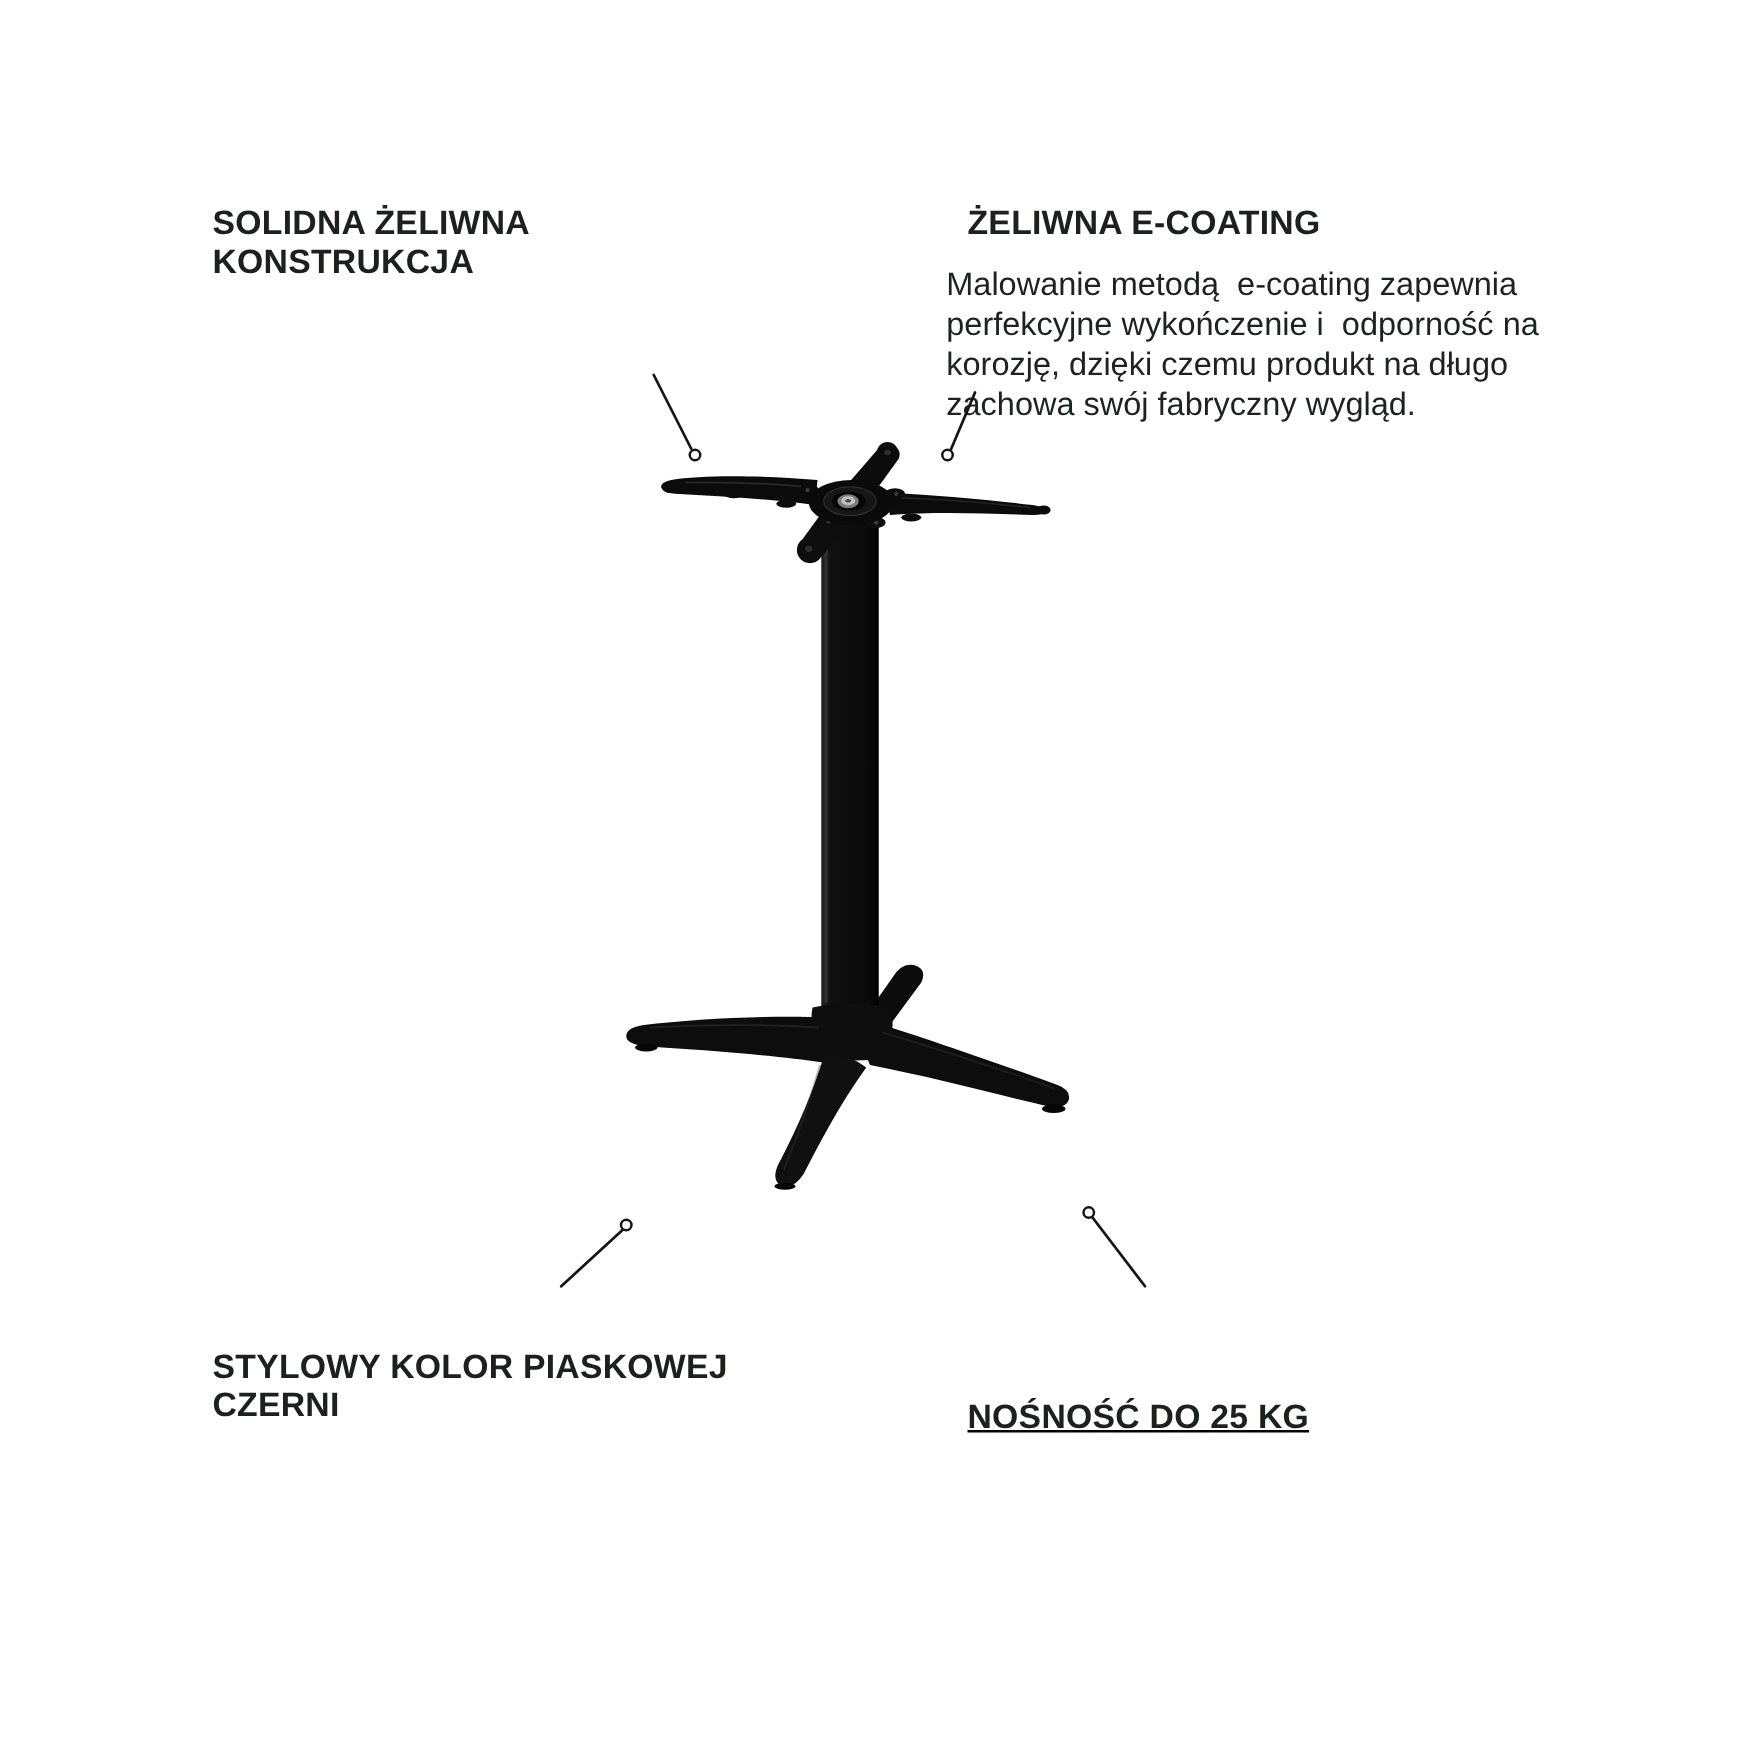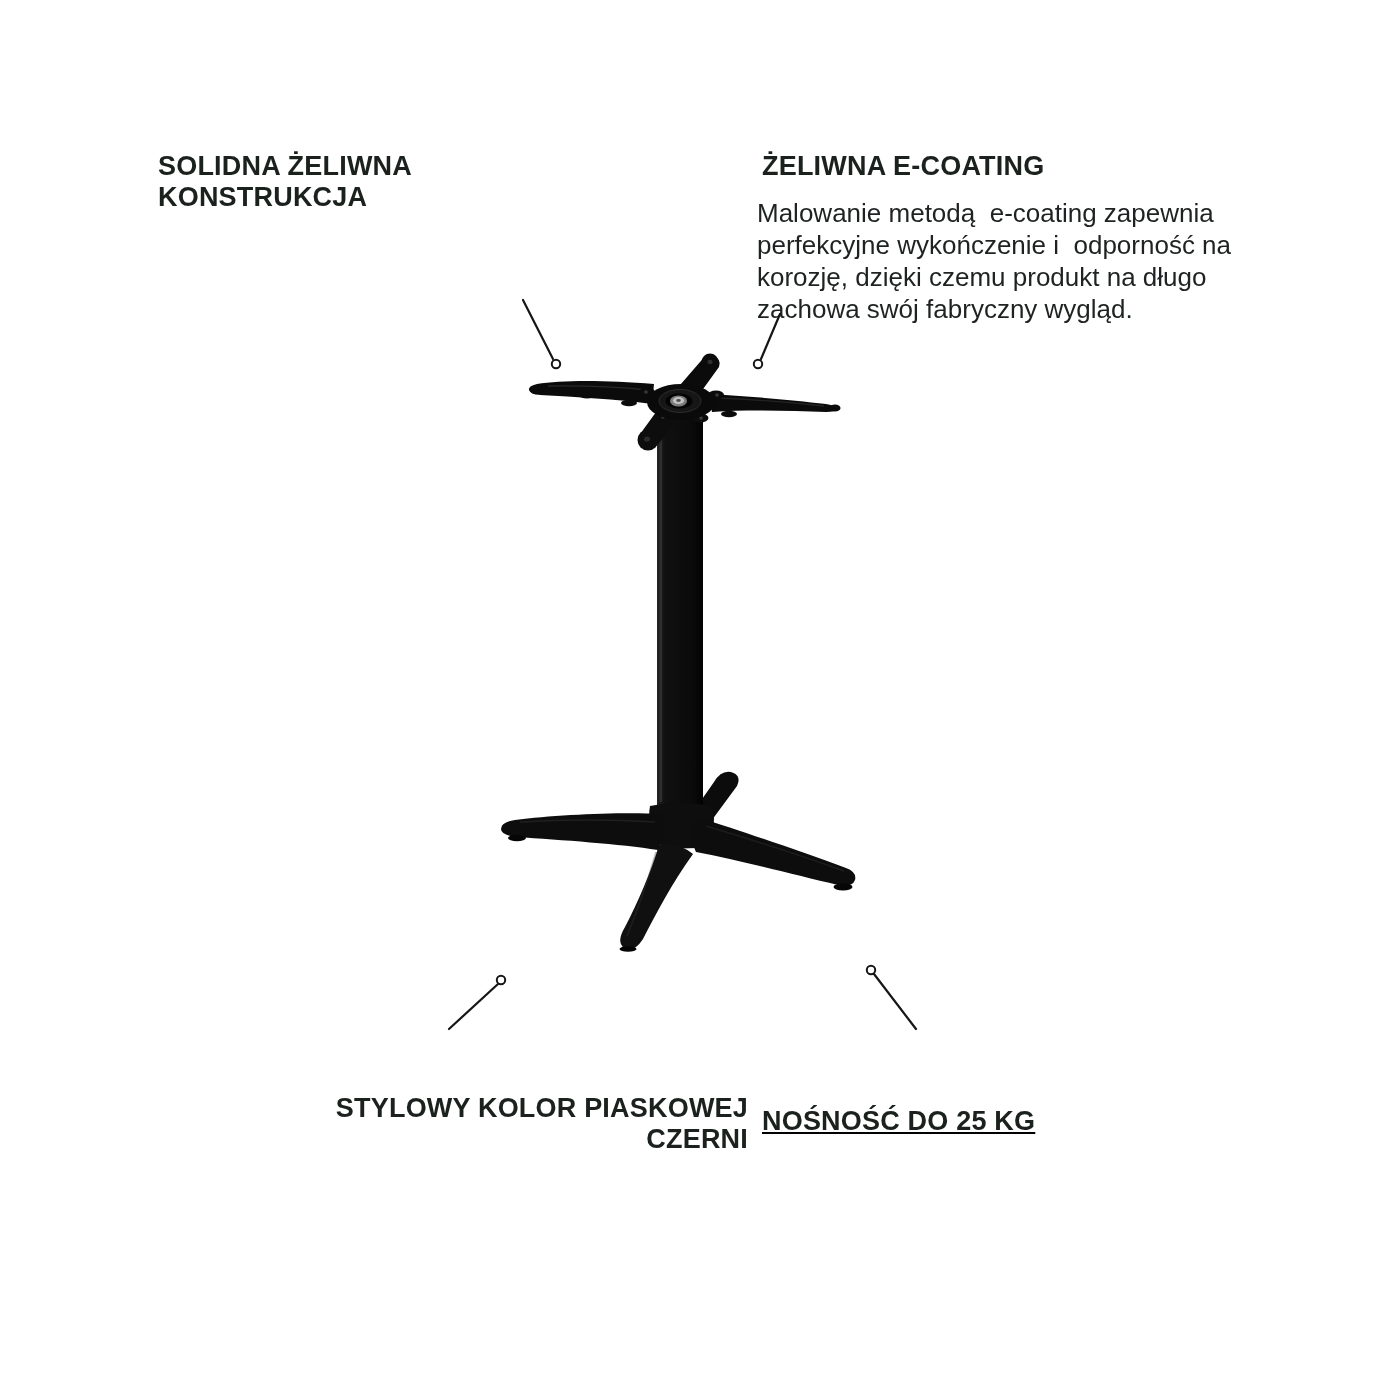--- a/index.html
+++ b/index.html
@@ -4,35 +4,35 @@
 <style>
   html, body { margin:0; padding:0; background:#ffffff; }
   .canvas {
     position:relative; width:1400px; height:1400px;
     background:var(--color-background, #ffffff);
     font-family:"Liberation Sans", sans-serif;
     overflow:hidden;
   }
   .feature { position:absolute; width:600px; }
   .feature h2 {
-    margin:5px;
+    margin:17px;
     font-size:27px; line-height:31px; font-weight:700;
     letter-spacing:0.2px;
     color:var(--color-heading, #1b211d);
     white-space:pre-line;
   }
   .feature p {
     margin:15px 0 0 0;
     font-size:26px; line-height:32px; font-weight:400;
     color:var(--color-body, #1f2222);
     white-space:pre-wrap;
   }
   .pos-tl { left:153px; top:146px; }
   .pos-tr { left:757px; top:146px; }
-  .pos-bl { left:153px; top:1088px;text-align:right; }
+  .pos-bl { left:153px; top:1061px; }
   .pos-br { left:757px; top:1101px;text-decoration:underline; }
   svg.leaders, svg.product { position:absolute; display:block; }
   svg.leaders { left:0; top:0; width:1400px; height:1400px; }
   svg.product { left:440px; top:330px; width:480px; height:645px; }
   .leader line { stroke:var(--color-leader, #161616); stroke-width:2.2; stroke-linecap:round; }
   .leader circle { stroke:var(--color-leader, #161616); stroke-width:2; fill:#ffffff; }
 </style>
 </head>
 <body>
 

